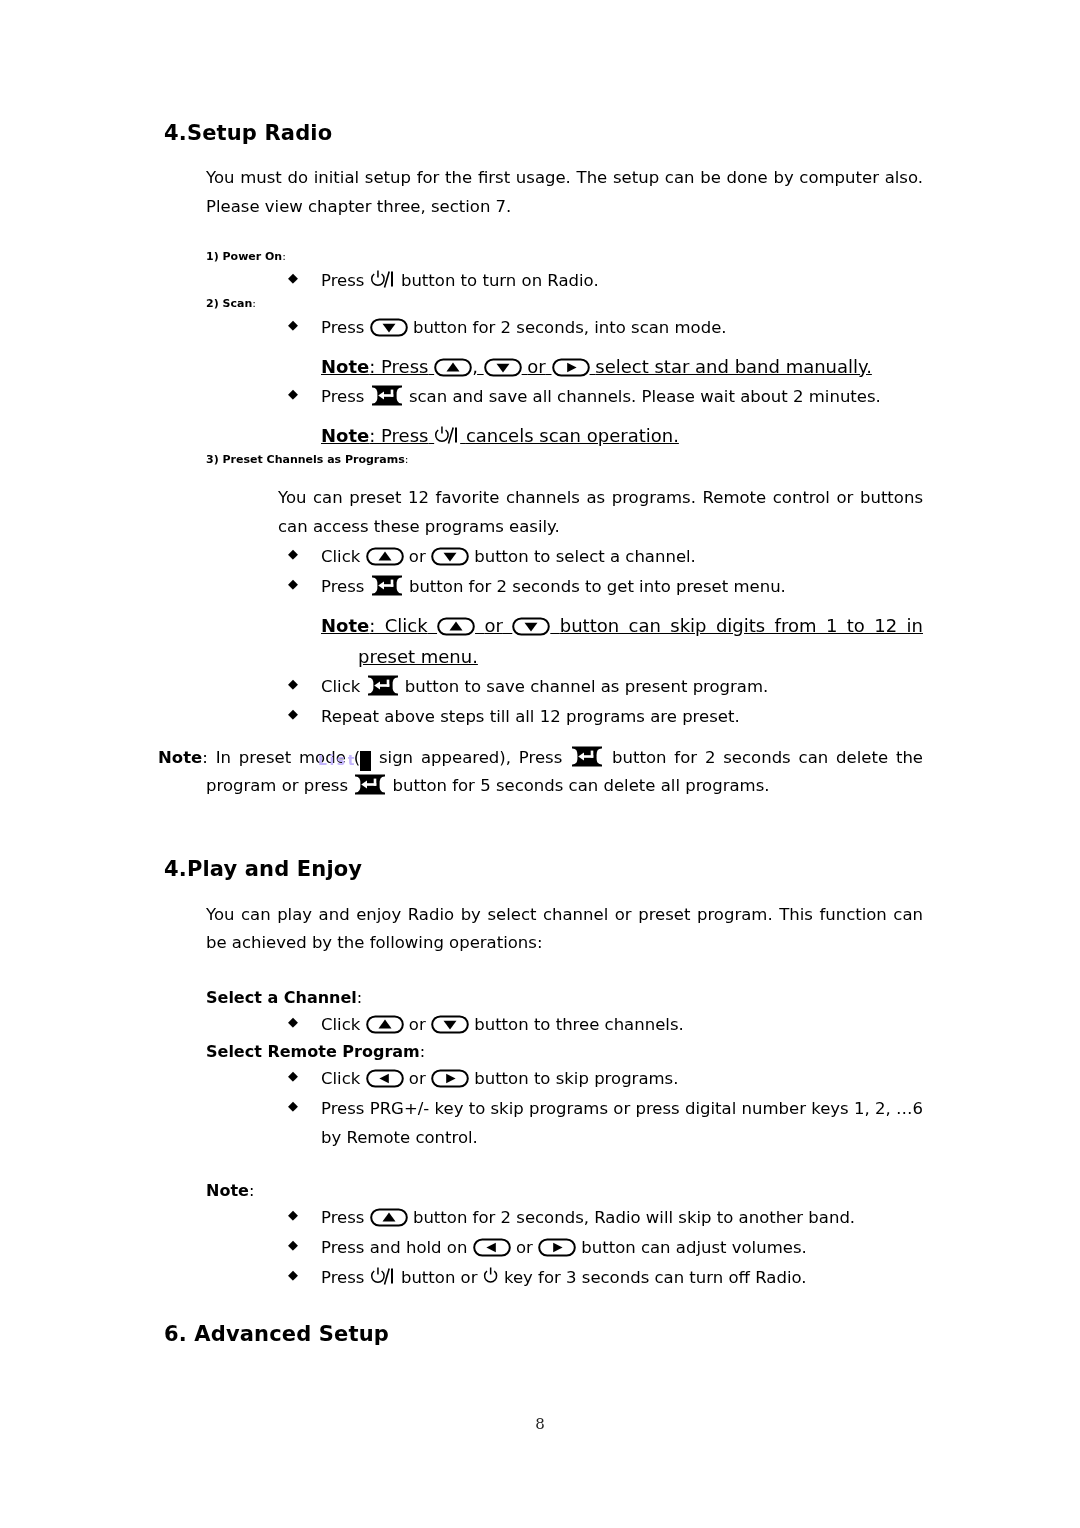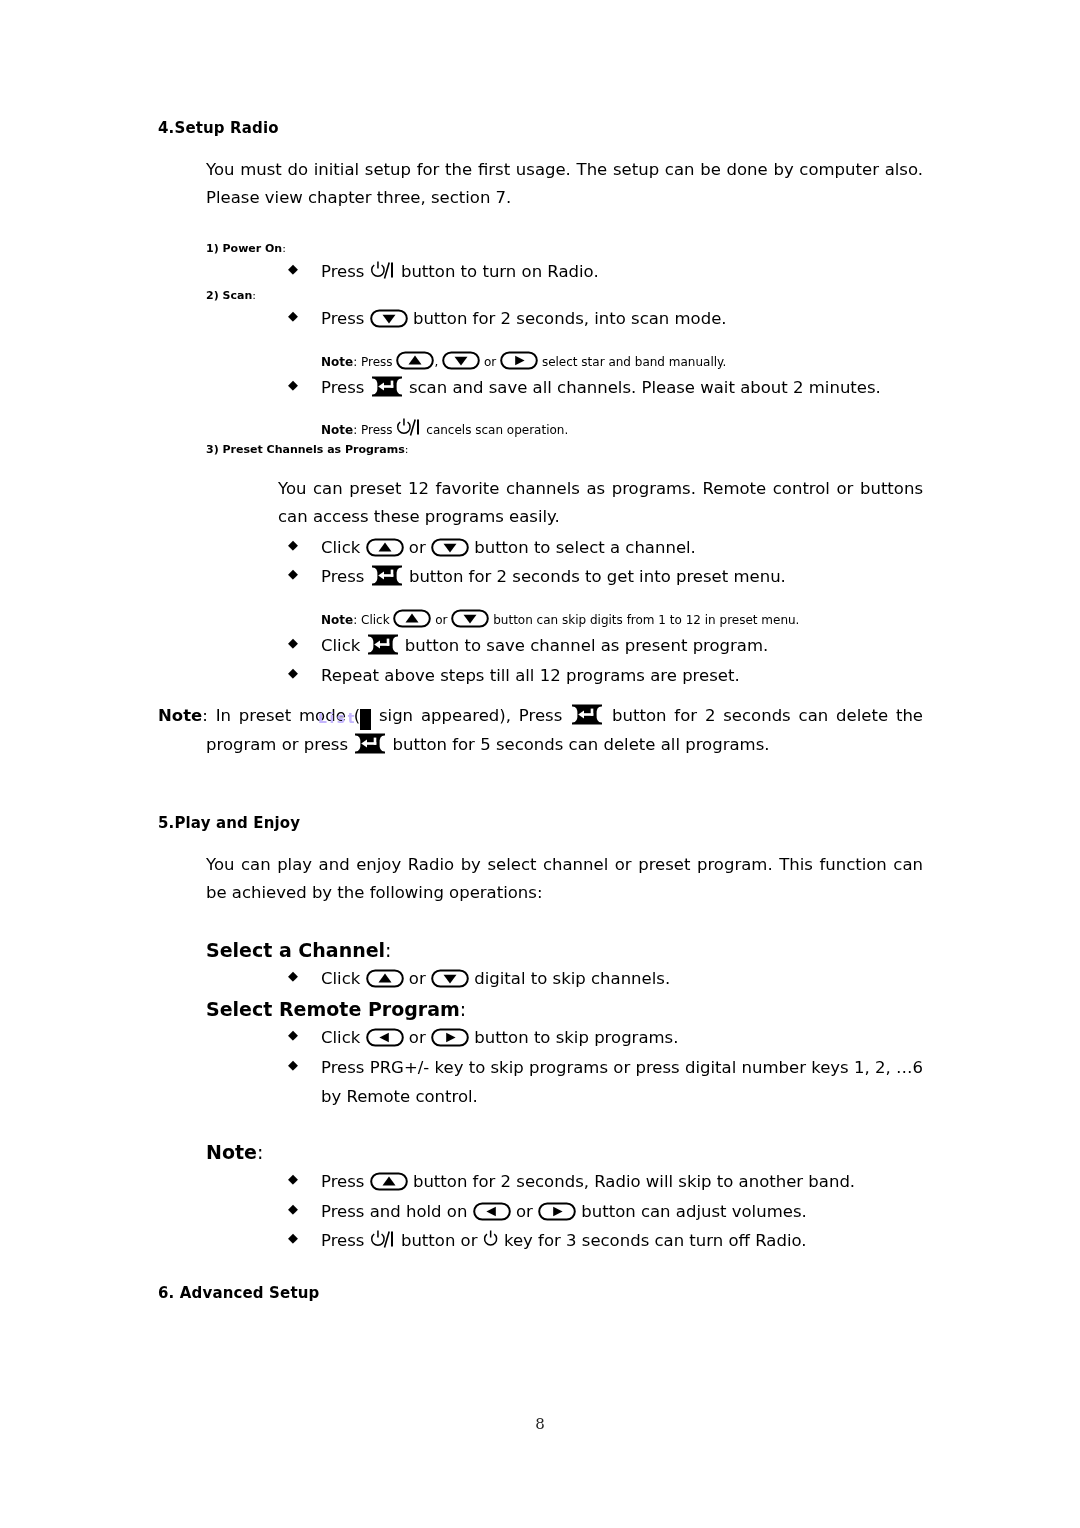--- a/index.html
+++ b/index.html
@@ -22,36 +22,36 @@
   }
   .content {
     position: absolute;
     left: 158px;
     top: 118px;
     width: 765px;
   }
 
   
   .h-main {
-    font-size: 15px;
+    font-size: 21px;
     font-weight: bold;
     letter-spacing: 0.15px;
-    margin: 0 0 6px 0;
+    margin: 0 0 6px 6px;
     line-height: 1.45;
   }
   .h-sub {
     font-size: 11px;
     font-weight: bold;
     margin: 0 0 1px 0;
     line-height: 1.5;
     padding-left: 48px;
   }
   .h-sub .plain { font-weight: normal; }
   .h-sub2 {
-    font-size: 19px;
+    font-size: 16px;
     font-weight: bold;
     margin: 0 0 1px 0;
     line-height: 1.5;
     padding-left: 48px;
   }
   .h-sub2 .plain { font-weight: normal; }
 
   
   .para {
     font-size: 16.5px;
@@ -92,26 +92,27 @@
     top: 0;
     font-size: 13px;
     line-height: 1.74;
   }
   ul.bullets li {
     padding-left: 163px;
   }
   ul.bullets li .bullet { left: 130px; }
 
   .subnote {
-    font-size: 12px;
+    font-size: 18px;
     line-height: 1.74;
     padding-left: 200px;
     text-indent: -37px;
-    margin: 16px 0 1px 0;
+    margin: 8px 0 1px 0;
     text-align: justify;
+    text-decoration: underline;
   }
   .subnote.ind2 {
     padding-left: 210px;
     text-indent: -47px;
   }
   .subnote b { font-weight: bold; }
 
   .spacer-lg { height: 52px; }
   .spacer-md { height: 26px; }
 
@@ -369,21 +370,21 @@
             <polygon points="8.2,11.5 14.0,7.4 14.0,15.6"></polygon>
             <rect x="20.7" y="5.6" width="2.6" height="7.2"></rect>
           </g>
         </svg>
       </span>
       <span>button for 5 seconds can delete all programs.</span>
     </p>
 
     <div class="spacer-lg"></div>
 
-    <h1 class="h-main">5.Play and Enjoy</h1>
+    <h1 class="h-main">4.Play and Enjoy</h1>
 
     <p class="para">You can play and enjoy Radio by select channel or preset program. This function can be achieved by the following operations:</p>
 
     <div class="spacer-md"></div>
 
     <h2 class="h-sub2">
       <span>Select a Channel</span><span class="plain">:</span>
     </h2>
 
     <ul class="bullets">
@@ -396,21 +397,21 @@
             <polygon points="19,5.6 25.5,14.4 12.5,14.4" fill="#000"></polygon>
           </svg>
         </span>
         <span>or</span>
         <span class="icon icon-btn">
           <svg width="38" height="21" viewBox="0 0 38 21">
             <rect x="1.2" y="2.4" width="35.6" height="16.2" rx="8.1" ry="8.1" fill="#fff" stroke="#000" stroke-width="2"></rect>
             <polygon points="12.5,6.8 25.5,6.8 19,15.6" fill="#000"></polygon>
           </svg>
         </span>
-        <span>digital to skip channels.</span>
+        <span>button to three channels.</span>
       </li>
     </ul>
 
     <h2 class="h-sub2">
       <span>Select Remote Program</span><span class="plain">:</span>
     </h2>
 
     <ul class="bullets">
       <li>
         <span class="bullet">◆</span>

